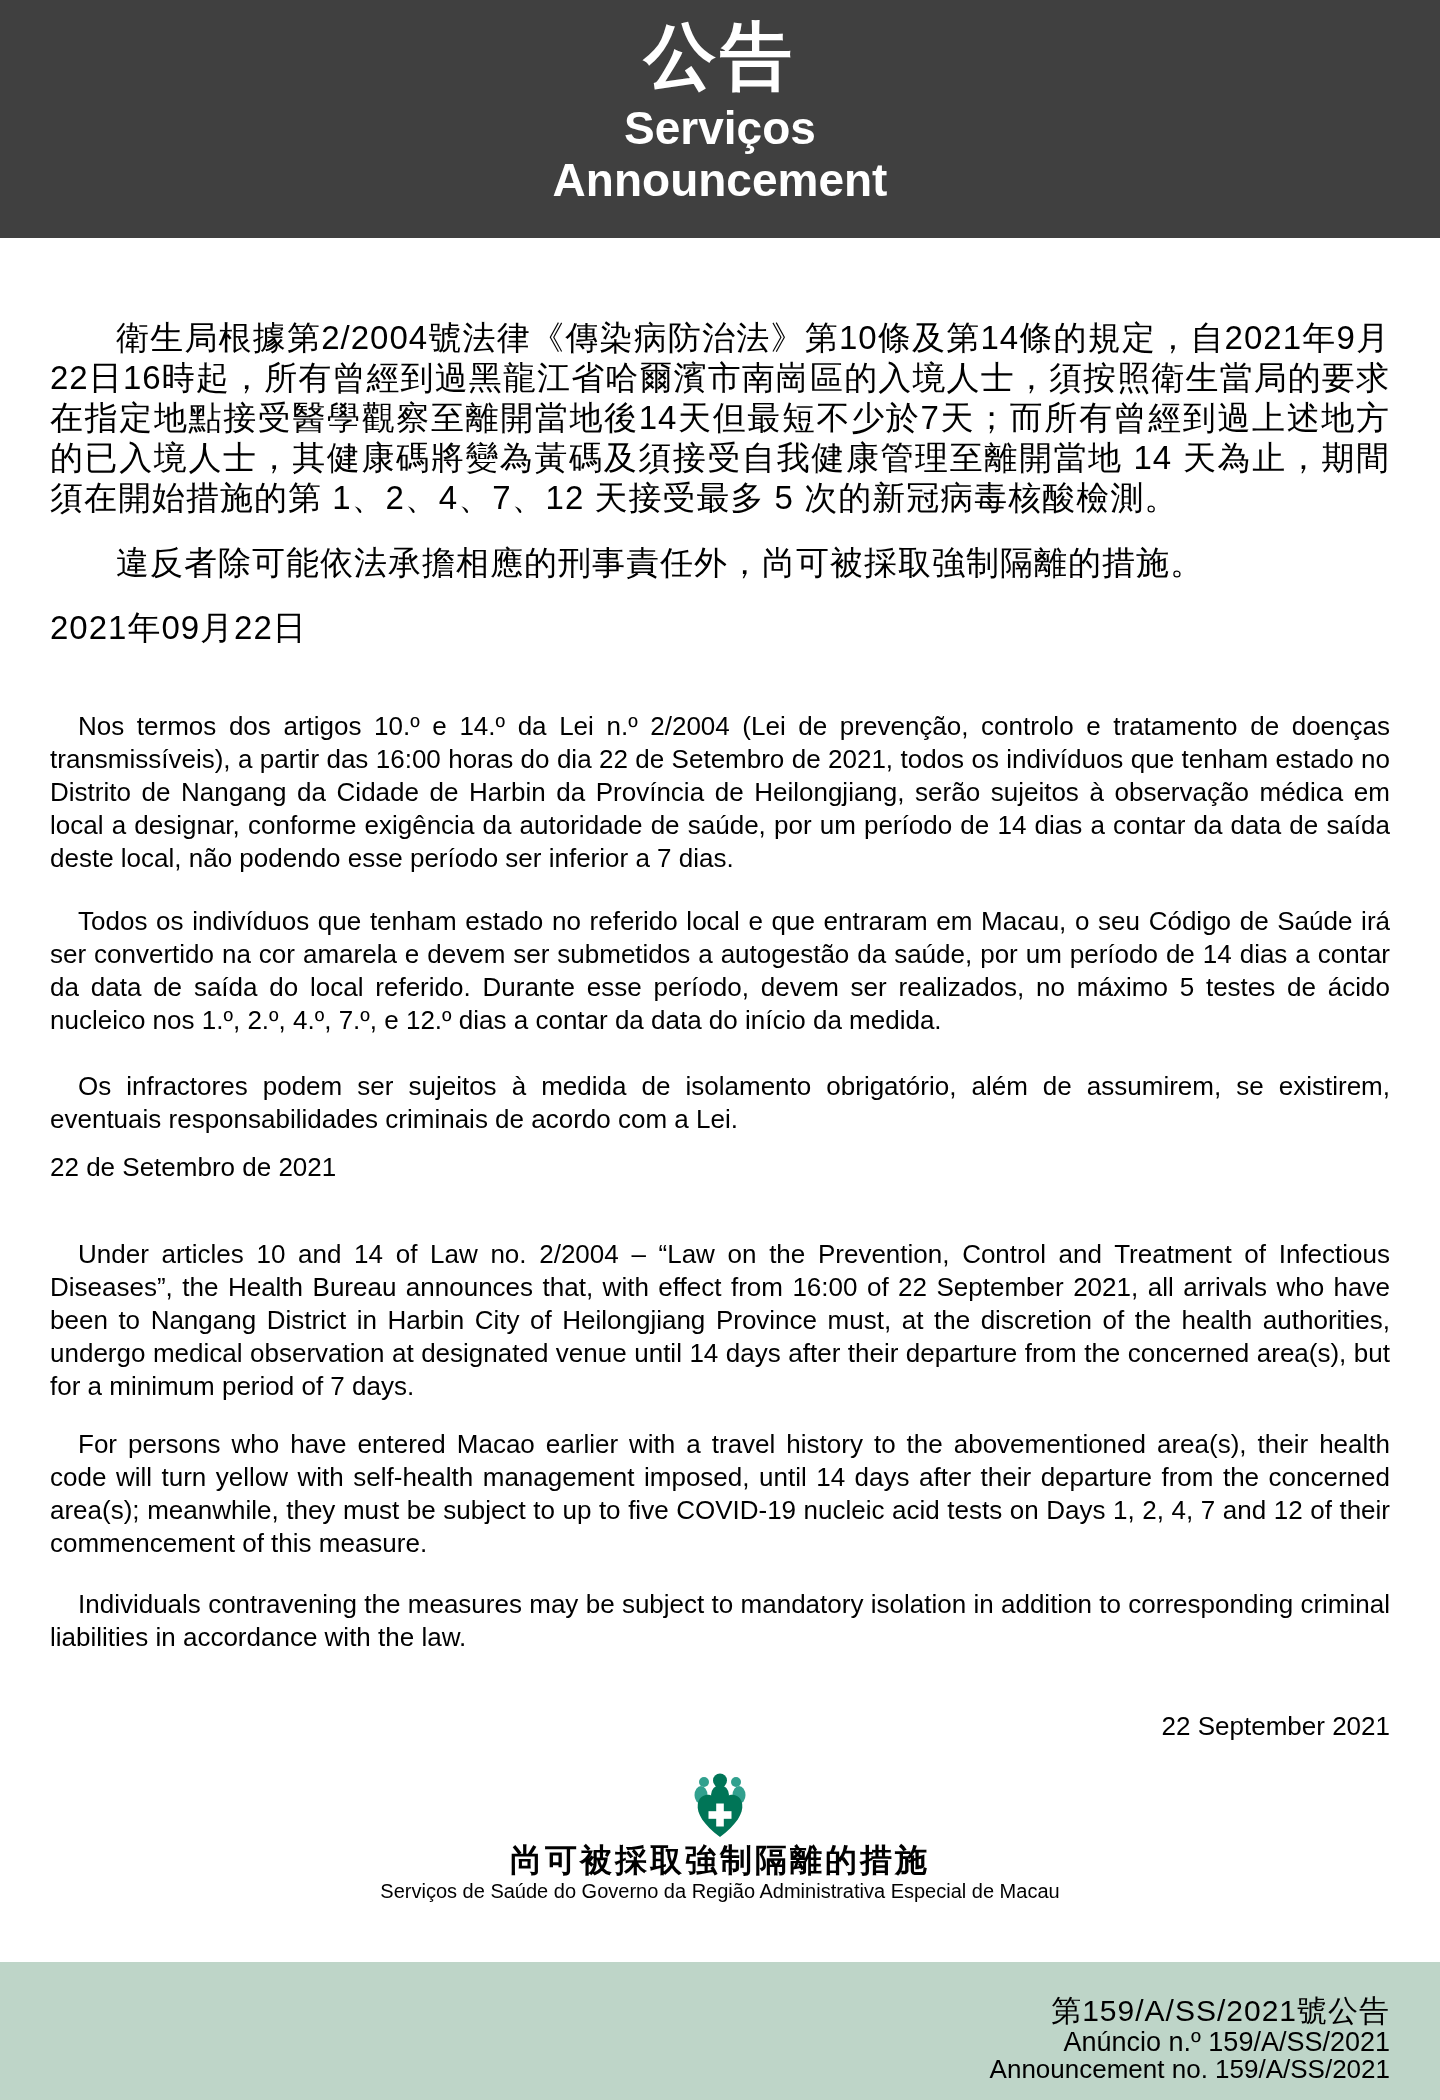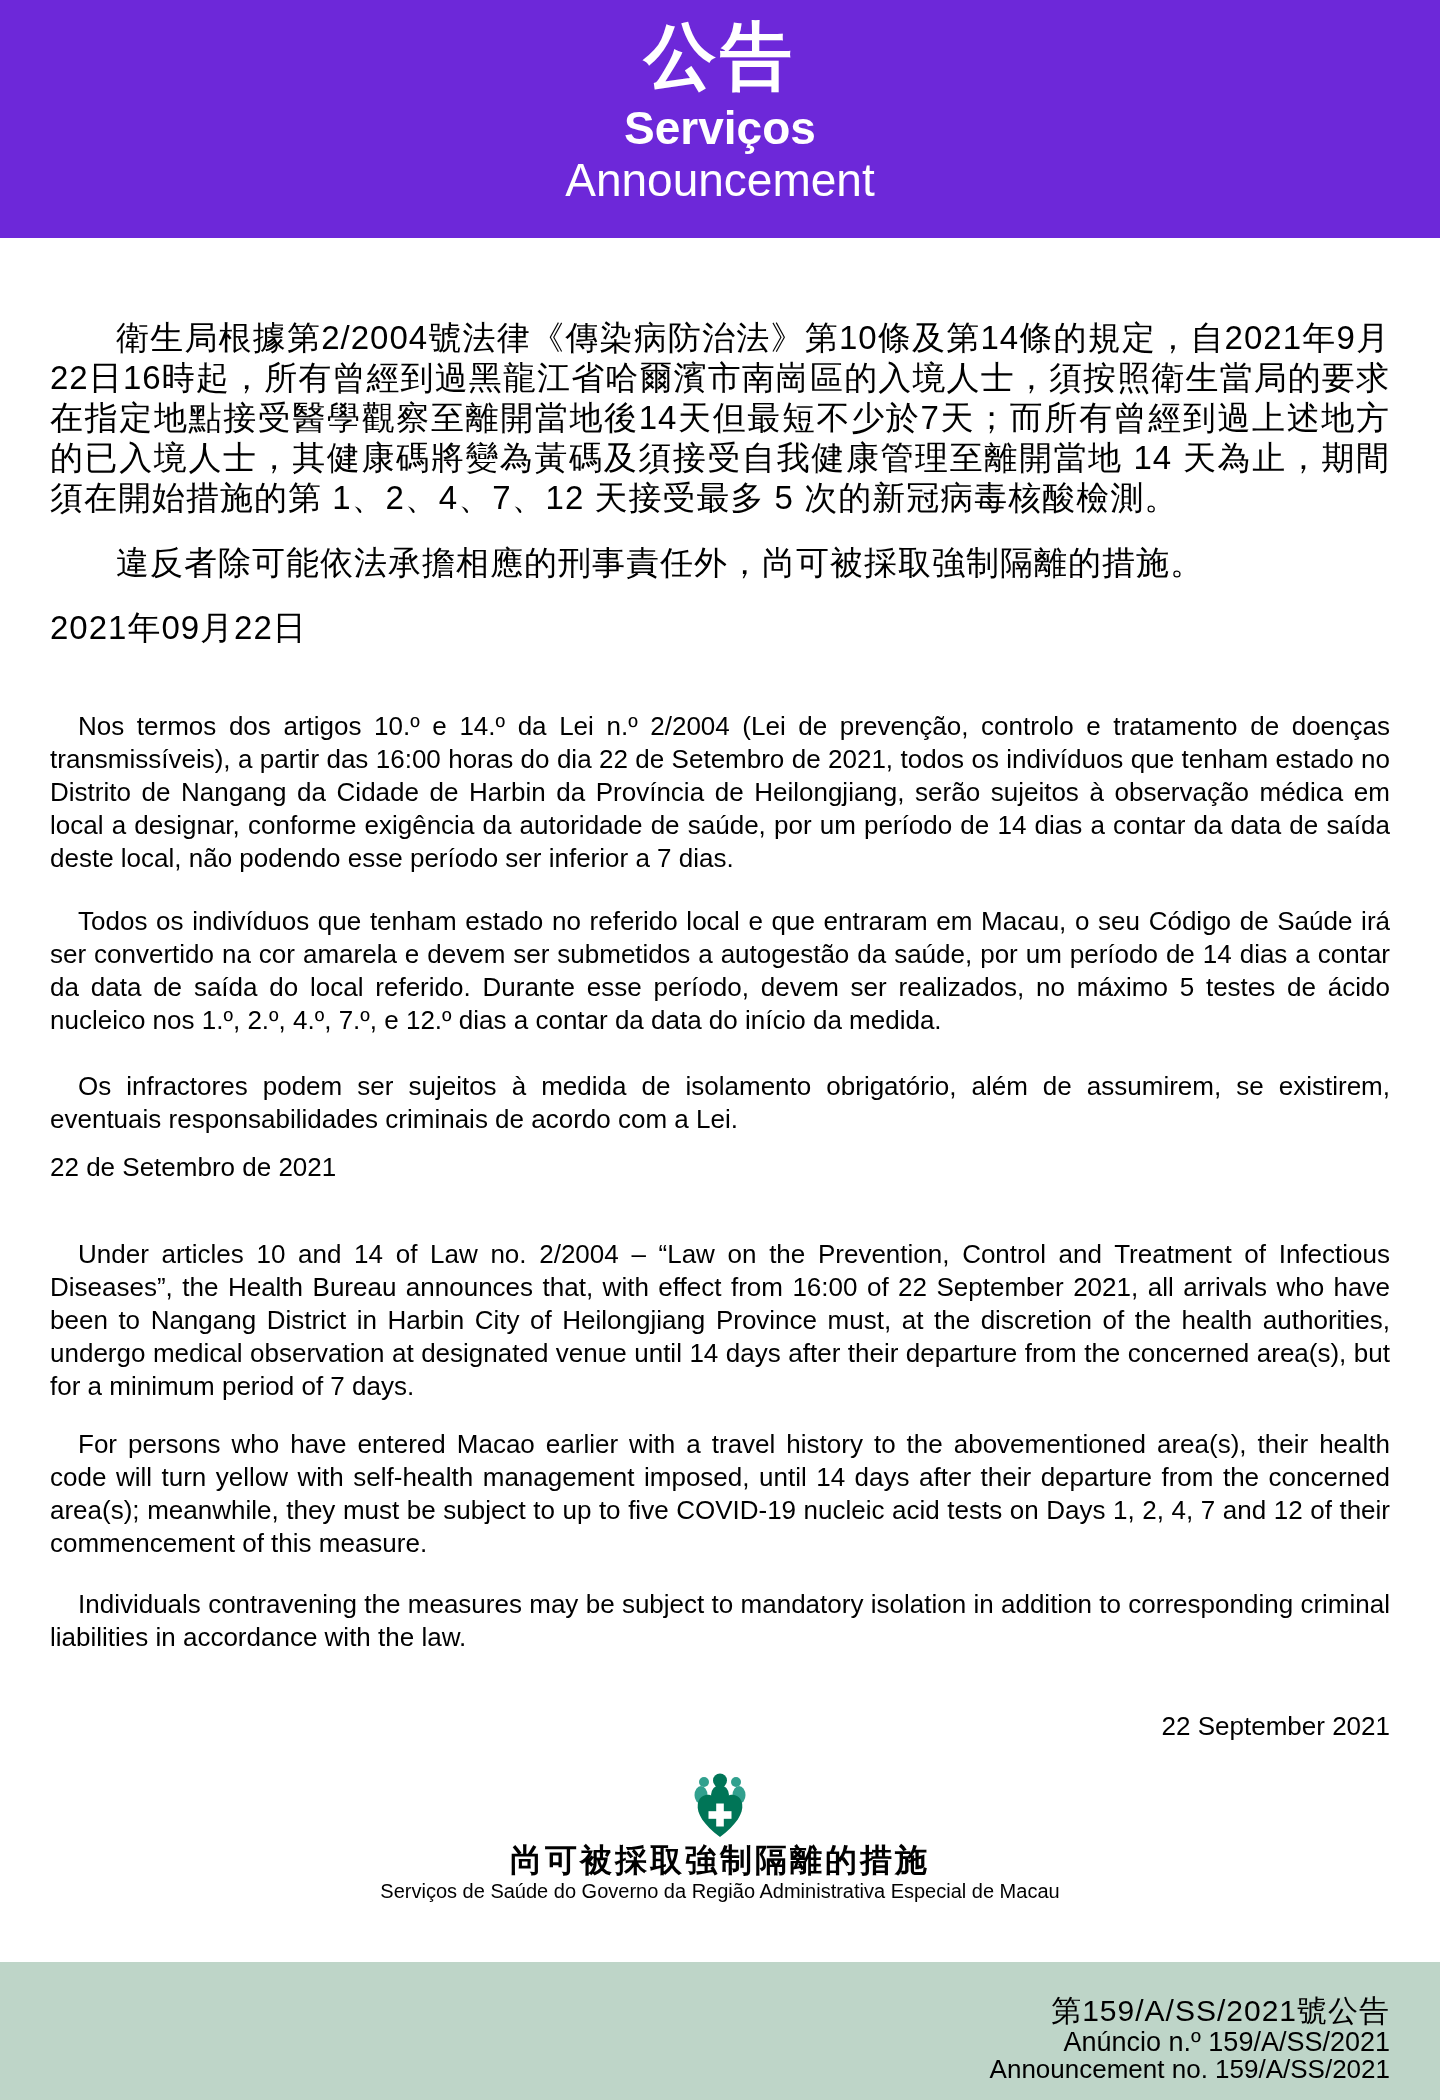--- a/index.html
+++ b/index.html
@@ -8,29 +8,29 @@
     width:1440px; height:2100px;
     background:#ffffff;
     color:#000000;
     font-family:"Liberation Sans","DejaVu Sans",sans-serif;
     display:flex; flex-direction:column;
     overflow:hidden;
   }
   
   .band-header {
     height:238px; flex:0 0 238px;
-    background:#6d28d9;
+    background:#404040;
     color:#ffffff;
     text-align:center;
     box-sizing:border-box;
     padding-top:10px;
   }
   .h-zh { font-size:72px; line-height:92px; font-weight:700; letter-spacing:4px; }
   .h-pt { font-size:46px; line-height:52px; font-weight:700; }
-  .h-en { font-size:46px; line-height:52px; font-weight:400; }
+  .h-en { font-size:46px; line-height:52px; font-weight:700; }
 
   
   main { flex:1 1 auto; padding:0 50px; overflow:hidden; }
   main p { margin:0; }
   .zh {
     font-size:33px; line-height:40px;
     text-align:justify; text-justify:inter-character;
     letter-spacing:1px;
   }
   .zh.indent { text-indent:66px; }

